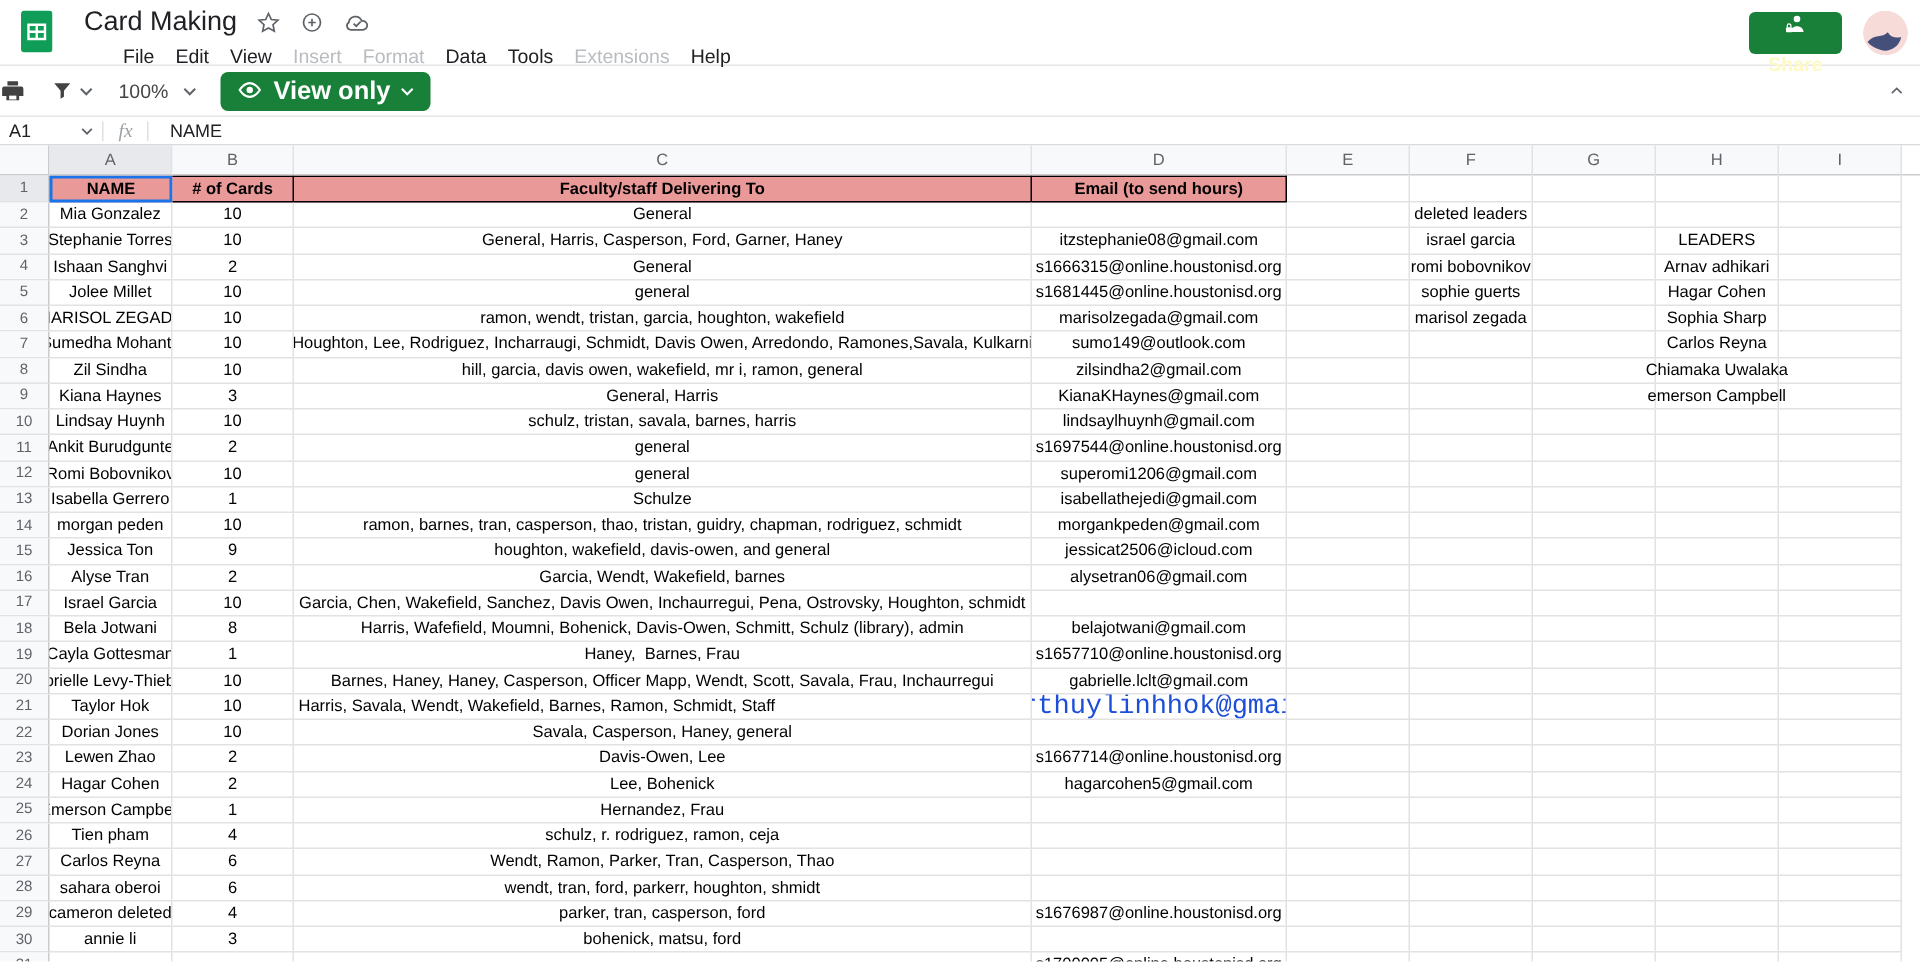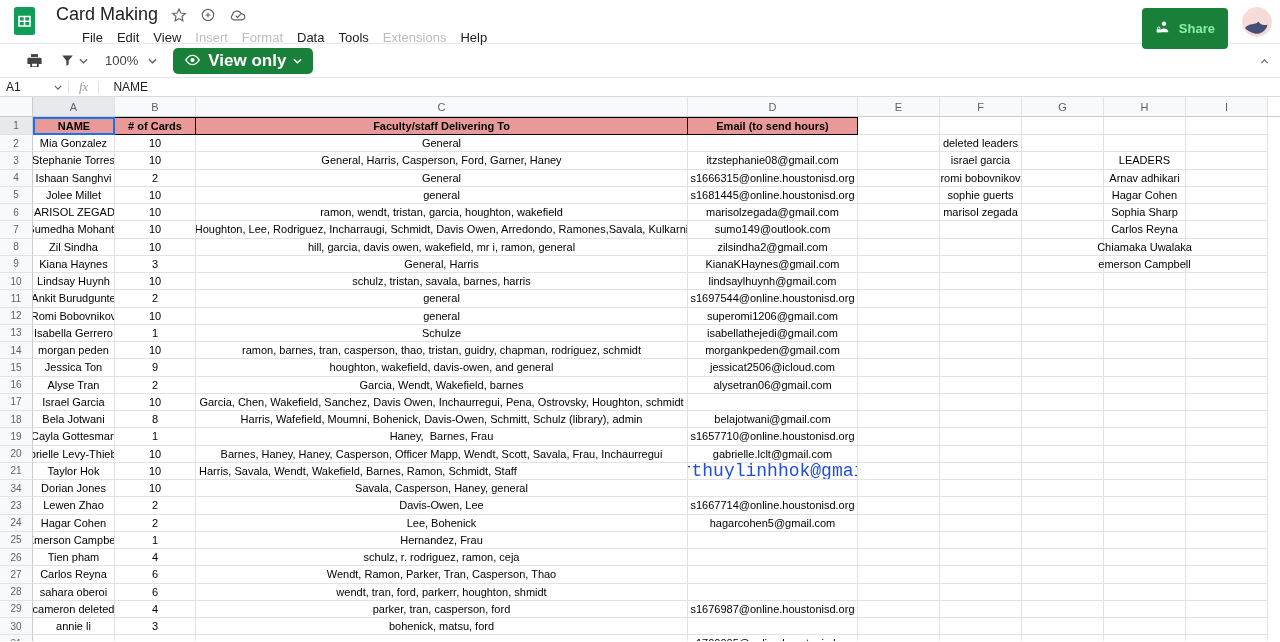--- a/index.html
+++ b/index.html
@@ -10,26 +10,26 @@
   }
   
   .topbar { position:relative; height:44px; background:#fff; border-bottom:1px solid #e6e6e6; }
   .logo { position:absolute; left:14px; top:7px; }
   .title-row { position:absolute; left:56px; top:4px; display:flex; align-items:center; gap:13px;text-align:right; }
   .doc-title { font-size:18px; color:#202124; white-space:nowrap; }
   .tbar-icon { display:flex; align-items:center; }
   .menubar { position:absolute; left:48px; top:29px; display:flex; font-size:13px;margin-left:27px; }
   .menu-item { padding:0 7px; height:17px; line-height:17px; color:#202124; cursor:pointer; border-radius:3px; }
   .menu-item.disabled { color:#b9bcc0; }
-  .share-btn { position:absolute; right:52px; top:8px; height:41px; background:#188038; color:#86efac;
+  .share-btn { position:absolute; right:52px; top:8px; height:28px; background:#188038; color:#fef9c3;
     border-radius:4px; display:flex; align-items:center; gap:8px; padding:0 13px;
-    font-size:13px; font-weight:bold; cursor:pointer; }
+    font-size:13px; font-weight:bold; cursor:pointer;flex-direction:column; }
   .avatar { position:absolute; right:8px; top:7px; width:30px; height:30px; border-radius:50%; overflow:hidden; cursor:pointer; }
   
-  .toolbar { position:relative; height:34px; border-bottom:1px solid #e6e6e6; display:flex; align-items:center; padding-left:26px; }
+  .toolbar { position:relative; height:34px; border-bottom:1px solid #e6e6e6; display:flex; align-items:center; }
   .tool { display:flex; align-items:center; gap:4px; color:#444; font-size:13px; cursor:pointer; }
   .tool + .tool { margin-left:17px; }
   .viewonly-btn { margin-left:16px; height:26px; background:#188038; color:#fff; border-radius:5px;
     display:flex; align-items:center; gap:7px; padding:0 11px; font-size:17px; font-weight:bold; cursor:pointer; }
   .collapse { position:absolute; right:9px; top:10px; cursor:pointer; }
   
   .formulabar { height:19px; border-bottom:1px solid #d9dadc; display:flex; align-items:center; font-size:12px; }
   .namebox { width:62px; padding-left:6px; display:flex; align-items:center; justify-content:space-between; height:100%; }
   .fbar-sep { width:1px; height:13px; background:#e0e0e0; margin:0 6px; }
   .fx { font-family:"Liberation Serif", serif; font-style:italic; color:#9aa0a6; font-size:13px; padding:0 4px; }
@@ -434,21 +434,21 @@
         <div class="cell col-B">10</div>
         <div class="cell col-C left">Harris, Savala, Wendt, Wakefield, Barnes, Ramon, Schmidt, Staff</div>
         <div class="cell col-D muted">taylorthuylinhhok@gmail.com</div>
         <div class="cell col-E open"></div>
         <div class="cell col-F open"></div>
         <div class="cell col-G open"></div>
         <div class="cell col-H open"></div>
         <div class="cell col-I open"></div>
       </div>
       <div class="row">
-        <div class="gut">34</div>
+        <div class="gut">22</div>
         <div class="cell col-A">Dorian Jones</div>
         <div class="cell col-B">10</div>
         <div class="cell col-C">Savala, Casperson, Haney, general</div>
         <div class="cell col-D"></div>
         <div class="cell col-E open"></div>
         <div class="cell col-F open"></div>
         <div class="cell col-G open"></div>
         <div class="cell col-H open"></div>
         <div class="cell col-I open"></div>
       </div>

